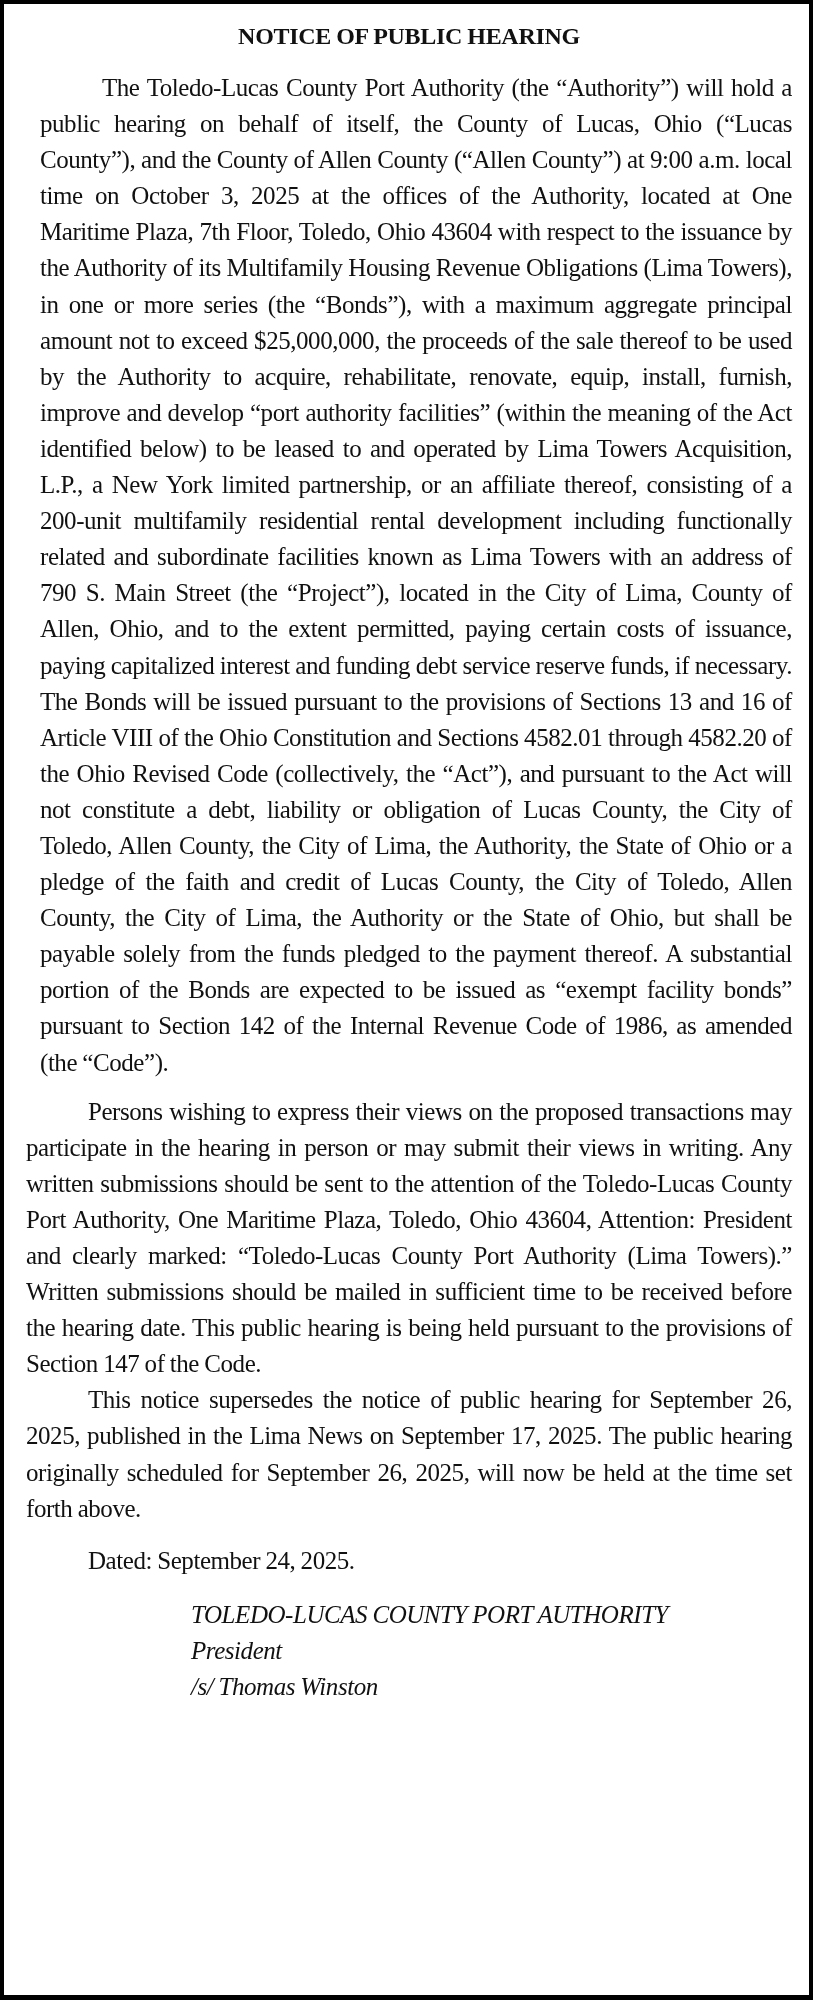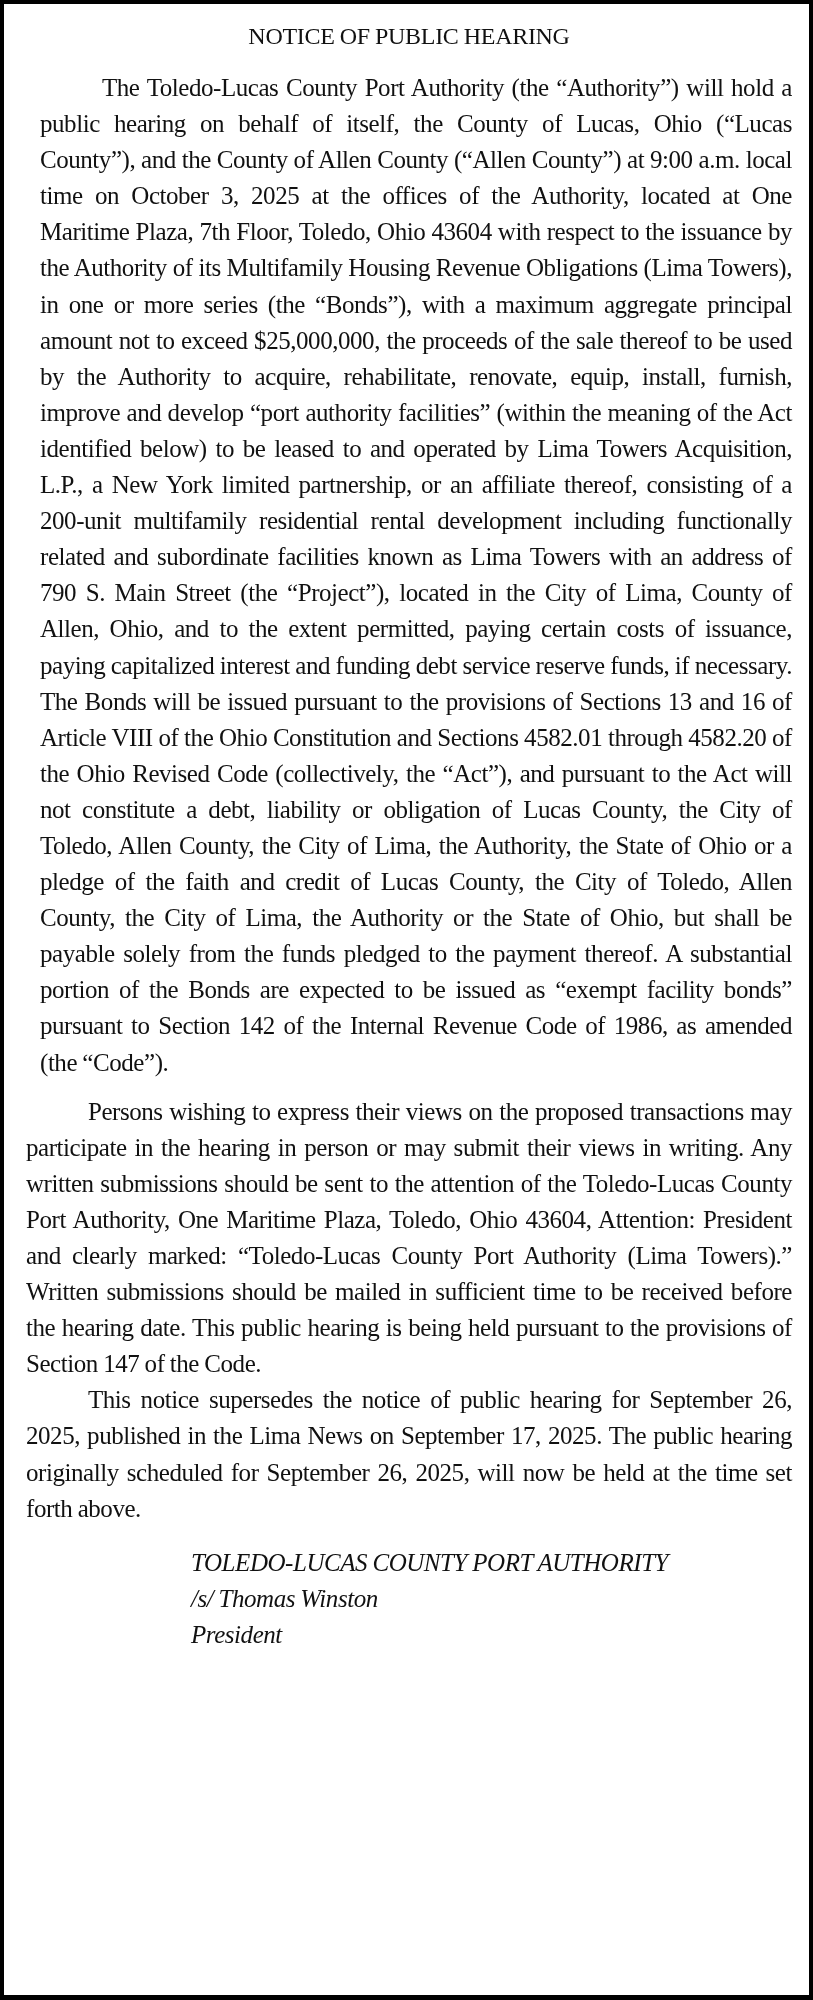--- a/index.html
+++ b/index.html
@@ -8,21 +8,21 @@
     position:absolute; left:0; top:0; width:813px; height:2000px;
     box-sizing:border-box; border:4px solid #000; border-bottom-width:5px; background:#fff;
   }
   .doc {
     position:absolute; left:26px; top:0; width:766px;
     font-family:"Liberation Serif", serif; color:#111;
     font-size:25px; line-height:36.1px;
     letter-spacing:-0.45px; word-spacing:-0.5px;
   }
   .title {
-    text-align:center; font-weight:normal; font-size:24px;
+    text-align:center; font-weight:bold; font-size:24px;
     margin:0; padding-top:16px; height:40px; line-height:40px;
     letter-spacing:-0.3px;
   }
   .p { margin:0; text-align:justify; text-indent:62px; }
   .p1 { margin-top:14px;margin-left:14px; }
   .p2 { margin-top:13px; }
   .p3 { }
   .dated { margin-top:16px; padding-left:62px; }
   .sig { margin-top:18px; padding-left:165px; }
   .sig div { line-height:36px;font-style:italic; }
@@ -30,18 +30,19 @@
 </style>
 </head>
 <body>
 
 <div class="frame"></div>
 <div class="doc">
   <h1 class="title">NOTICE OF PUBLIC HEARING</h1>
   <p class="p p1">The Toledo-Lucas County Port Authority (the “Authority”) will hold a public hearing on behalf of itself, the County of Lucas, Ohio (“Lucas County”), and the County of Allen County (“Allen County”) at 9:00 a.m. local time on October 3, 2025 at the offices of the Authority, located at One Maritime Plaza, 7th Floor, Toledo, Ohio 43604 with respect to the issuance by the Authority of its Multifamily Housing Revenue Obligations (Lima Towers), in one or more series (the “Bonds”), with a maximum aggregate principal amount not to exceed $25,000,000, the proceeds of the sale thereof to be used by the Authority to acquire, rehabilitate, renovate, equip, install, furnish, improve and develop “port authority facilities” (within the meaning of the Act identified below) to be leased to and operated by Lima Towers Acquisition, L.P., a New York limited partnership, or an affiliate thereof, consisting of a 200-unit multifamily residential rental development including functionally related and subordinate facilities known as Lima Towers with an address of 790 S. Main Street (the “Project”), located in the City of Lima, County of Allen, Ohio, and to the extent permitted, paying certain costs of issuance, paying capitalized interest and funding debt service reserve funds, if necessary. The Bonds will be issued pursuant to the provisions of Sections 13 and 16 of Article VIII of the Ohio Constitution and Sections 4582.01 through 4582.20 of the Ohio Revised Code (collectively, the “Act”), and pursuant to the Act will not constitute a debt, liability or obligation of Lucas County, the City of Toledo, Allen County, the City of Lima, the Authority, the State of Ohio or a pledge of the faith and credit of Lucas County, the City of Toledo, Allen County, the City of Lima, the Authority or the State of Ohio, but shall be payable solely from the funds pledged to the payment thereof. A substantial portion of the Bonds are expected to be issued as “exempt facility bonds” pursuant to Section 142 of the Internal Revenue Code of 1986, as amended (the “Code”).</p>
   <p class="p p2">Persons wishing to express their views on the proposed transactions may participate in the hearing in person or may submit their views in writing. Any written submissions should be sent to the attention of the Toledo-Lucas County Port Authority, One Maritime Plaza, Toledo, Ohio 43604, Attention: President and clearly marked: “Toledo-Lucas County Port Authority (Lima Towers).” Written submissions should be mailed in sufficient time to be received before the hearing date. This public hearing is being held pursuant to the provisions of Section 147 of the Code.</p>
   <p class="p p3">This notice supersedes the notice of public hearing for September 26, 2025, published in the Lima News on September 17, 2025. The public hearing originally scheduled for September 26, 2025, will now be held at the time set forth above.</p>
+  <div class="dated">Dated: September 24, 2025.</div>
   <div class="sig">
     <div>TOLEDO-LUCAS COUNTY PORT AUTHORITY</div>
+    <div>President</div>
     <div>/s/ Thomas Winston</div>
-    <div>President</div>
   </div>
 </div>
 
 </body></html>

